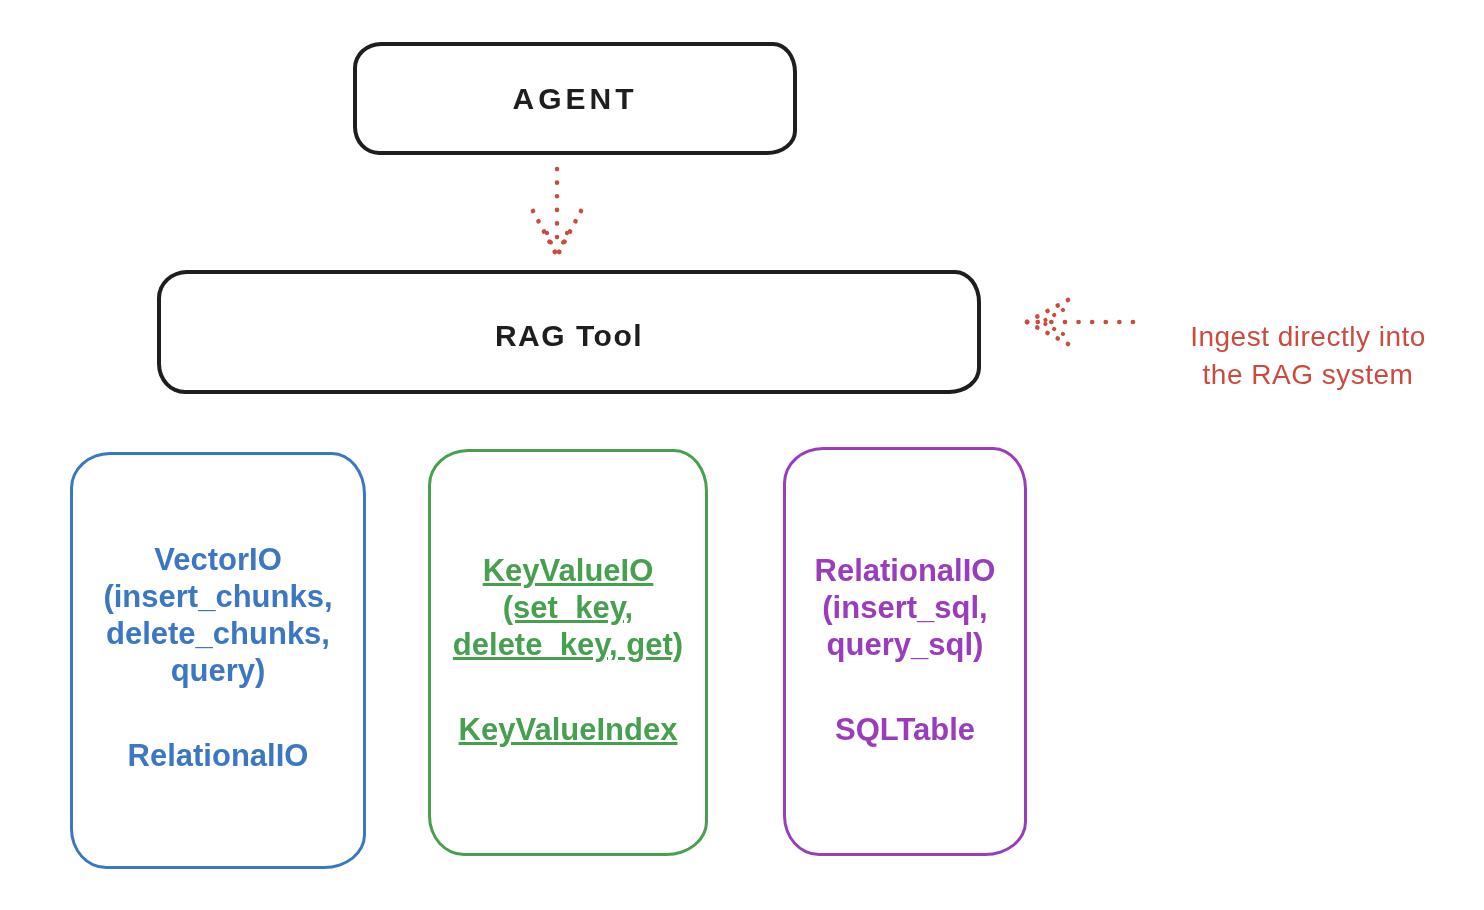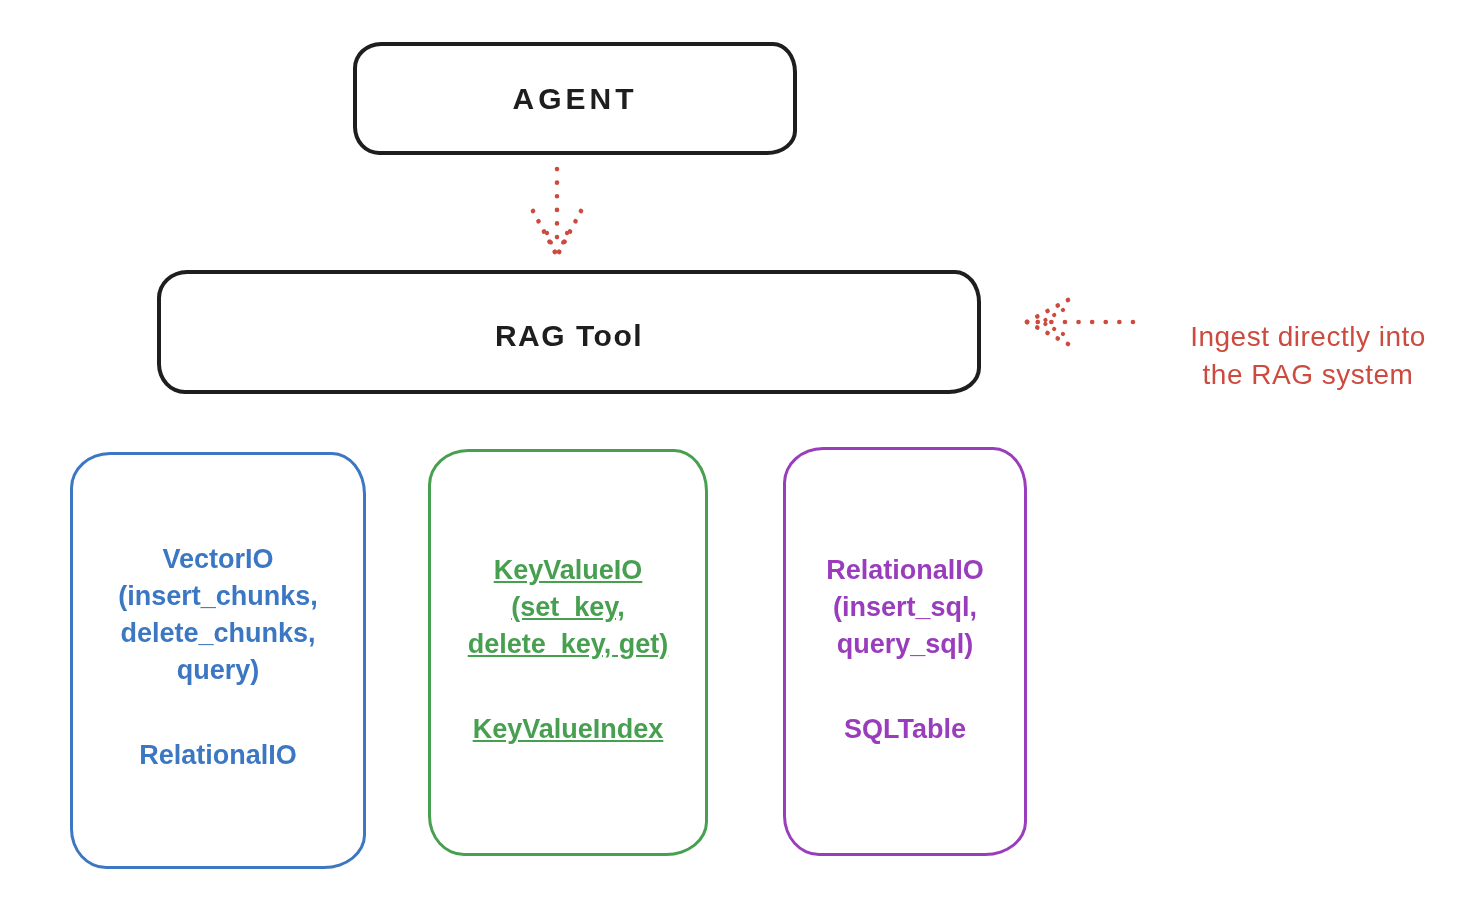--- a/index.html
+++ b/index.html
@@ -50,21 +50,21 @@
 
   
   .backend {
     position: absolute;
     background: var(--bg);
     border: 3.5px solid;
     display: flex;
     flex-direction: column;
     align-items: center;
     text-align: center;
-    font-size: 27px;
+    font-size: 31px;
     font-weight: 600;
     line-height: 37px;
     border-radius: 40px 34px 42px 36px / 36px 42px 34px 40px;
   }
   .prewrap { white-space: pre-line; }
   .backend .index-label { margin-top: 48px; }
 
   #backend-vector {
     left: 70px; top: 452px; width: 296px; height: 417px;
     border-color: var(--blue); color: var(--blue);

